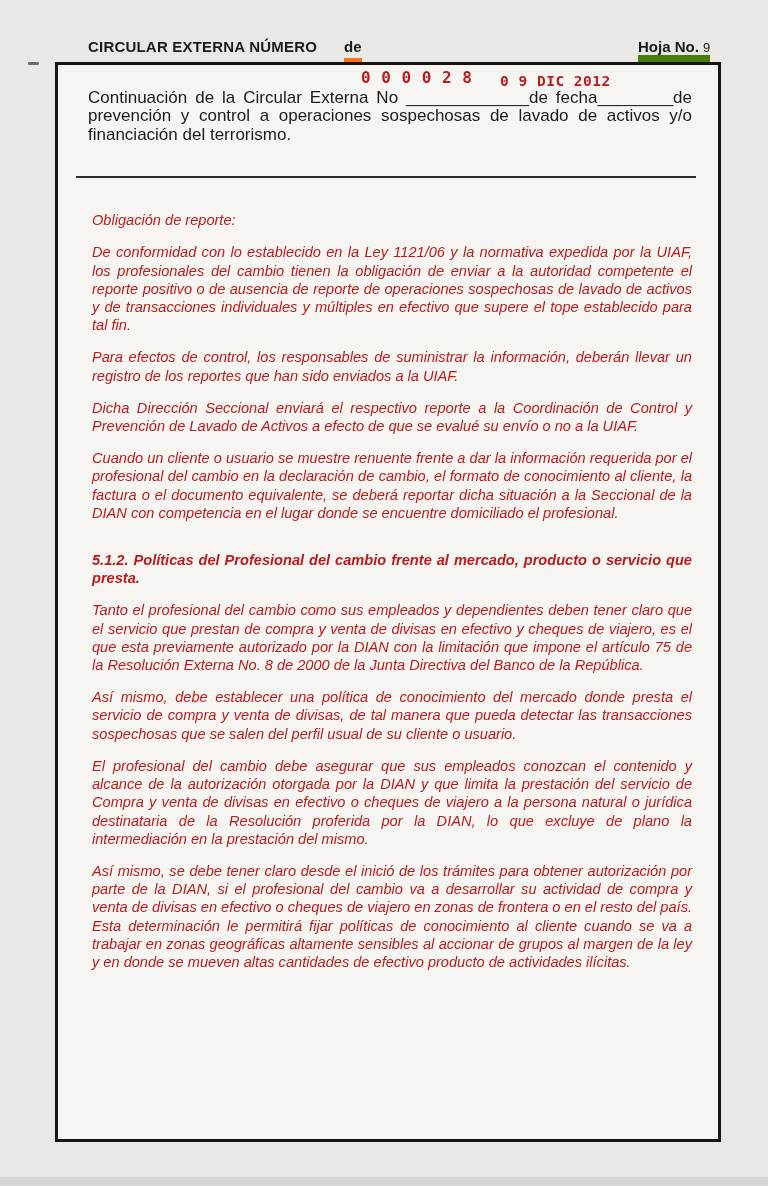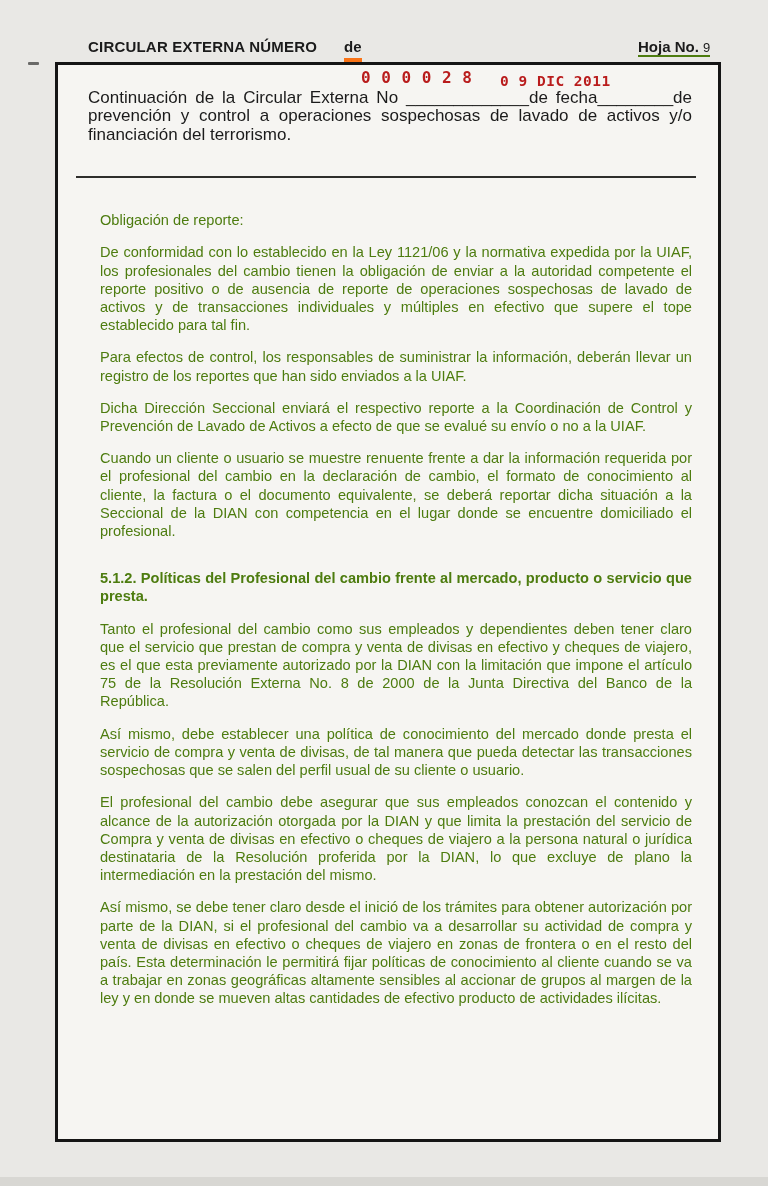--- a/index.html
+++ b/index.html
@@ -46,21 +46,21 @@
     font-size: 15px;
     border-bottom: 6px solid #f97316;
     padding-bottom: 3px;
   }
   .h-hoja {
     position: absolute;
     left: 638px;
     top: 0;
     font-weight: bold;
     font-size: 15px;
-    border-bottom: 2px solid #4d7c0f;
+    border-bottom: 7px solid #4d7c0f;
     padding-bottom: 0;
     white-space: nowrap;
   }
   .h-hoja .hoja-num {
     font-weight: normal;
     font-size: 13px;
   }
   .edge-dash {
     position: absolute;
     left: 28px;
@@ -106,25 +106,26 @@
     font-size: 17px;
     line-height: 18.4px;
     text-align: justify;
   }
   .rule {
     height: 0;
     border-top: 2px solid #2e2e2c;
     margin: 32px -4px 0 -12px;
   }
   .block {
-    margin: 14px 0 0 12px;
+    margin: 14px 0 0 4px;
     font-size: 14.6px;
     line-height: 18.2px;
     text-align: justify;
-    color: #4d7c0f;
+    color: #b91c1c;
+    font-style: italic;
   }
   .block.first-after-rule {
     margin-top: 33px;
   }
   .block.heading {
     font-weight: bold;
   }
   .block.mt-lg {
     margin-top: 29px;
   }
@@ -146,21 +147,21 @@
     <span class="h-title">CIRCULAR EXTERNA NÚMERO</span>
     <span class="h-de">de</span>
     <span class="h-hoja"><span>Hoja No.</span>&nbsp;<span class="hoja-num">9</span></span>
   </div>
 
   <div class="edge-dash"></div>
 
   <div class="doc-box">
 
     <div class="stamp stamp-number">0 0 0 0 2 8</div>
-    <div class="stamp stamp-date">0 9 DIC 2011</div>
+    <div class="stamp stamp-date">0 9 DIC 2012</div>
 
     <p class="continuation">Continuación de la Circular Externa No _____________de fecha________de prevención y control a operaciones sospechosas de lavado de activos y/o financiación del terrorismo.</p>
 
     <div class="rule"></div>
 
     <p class="block first-after-rule">Obligación de reporte:</p>
 
     <p class="block">De conformidad con lo establecido en la Ley 1121/06 y la normativa expedida por la UIAF, los profesionales del cambio tienen la obligación de enviar a la autoridad competente el reporte positivo o de ausencia de reporte de operaciones sospechosas de lavado de activos y de transacciones individuales y múltiples en efectivo que supere el tope establecido para tal fin.</p>
 
     <p class="block">Para efectos de control, los responsables de suministrar la información, deberán llevar un registro de los reportes que han sido enviados a la UIAF.</p>

